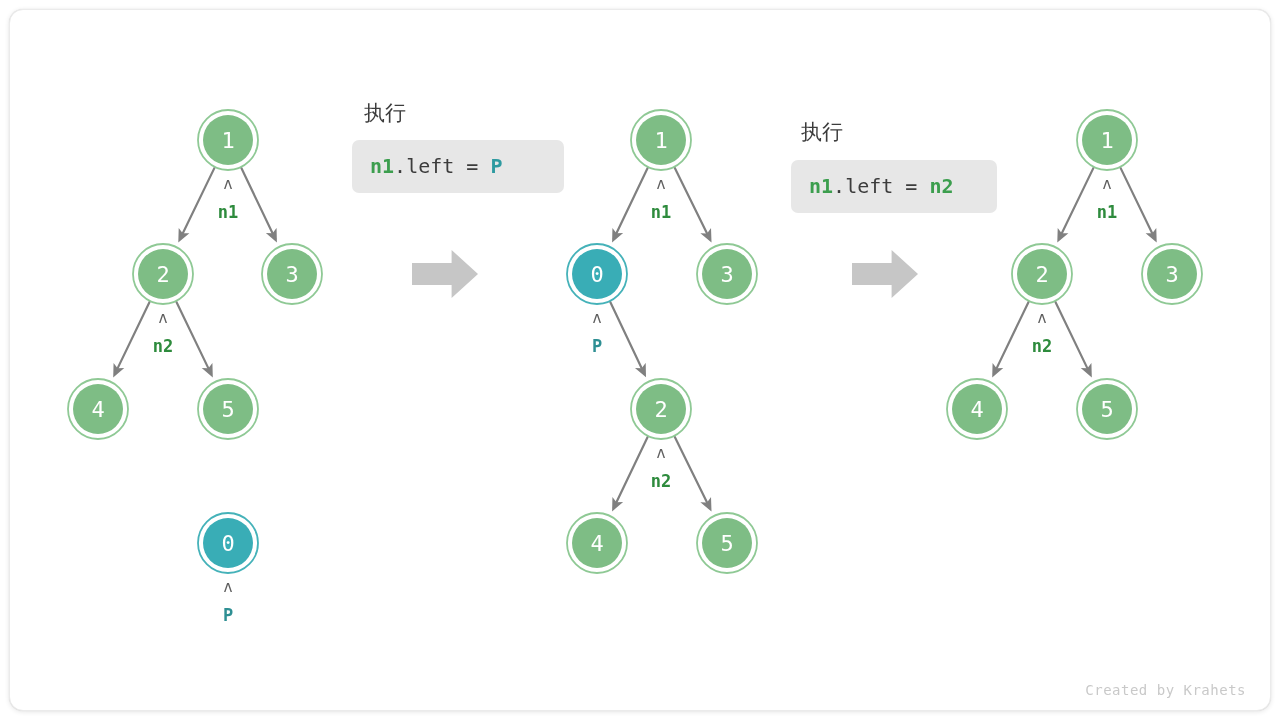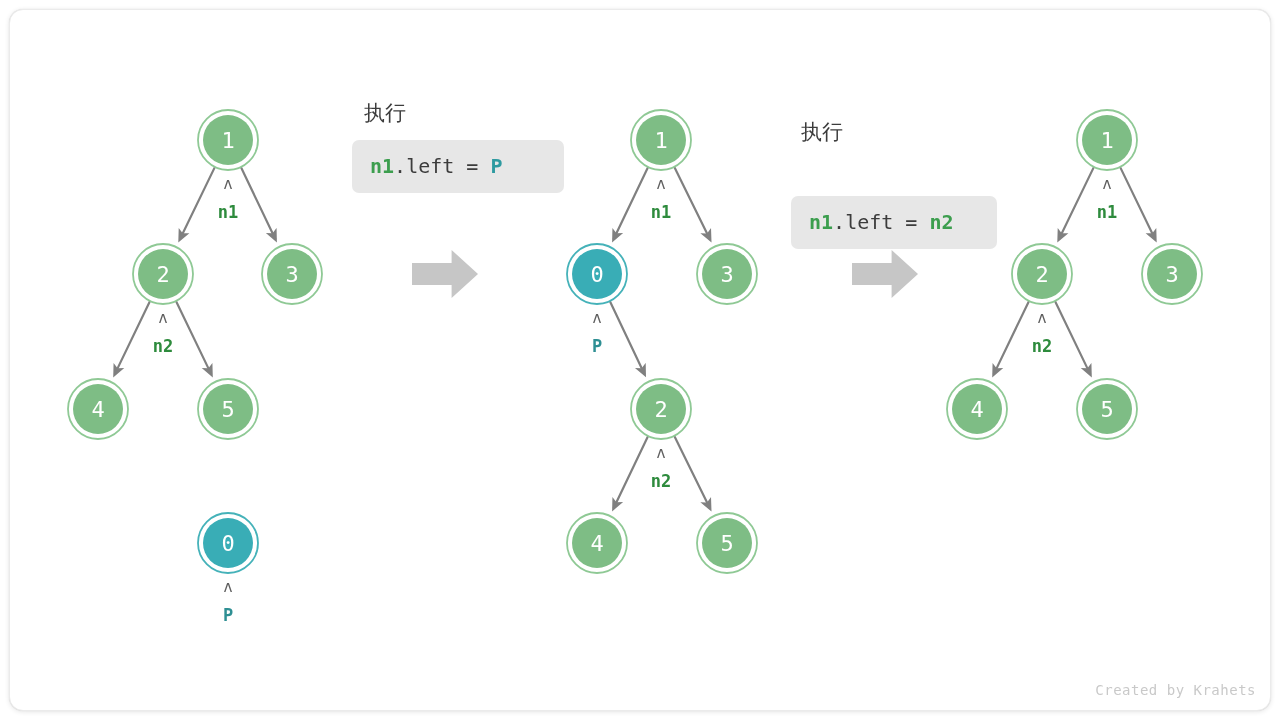--- a/index.html
+++ b/index.html
@@ -53,21 +53,21 @@
     color: #3c3c3c;
     white-space: pre;
     box-sizing: border-box;
   }
   .code-line { white-space: pre; }
   .tok-var { color: #3c9e4e; font-weight: bold; }
   .tok-p   { color: #2e9aa0; font-weight: bold; }
   .tok-plain { color: #3c3c3c; }
   .footer {
     position: absolute;
-    right: 24px;
+    right: 34px;
     bottom: 22px;
     font-family: "DejaVu Sans Mono", monospace;
     font-size: 14px;
     color: #c9c9c9;
     letter-spacing: 0.5px;
   }
 </style>
 </head>
 <body>
 
@@ -219,17 +219,17 @@
     <g id="svg-arrows">
         <polygon points="412,262.96 451.6,262.96 451.6,250 478,274 451.6,298 451.6,285.04 412,285.04" fill="#c6c6c6"></polygon>
         <polygon points="852,262.96 891.6,262.96 891.6,250 918,274 891.6,298 891.6,285.04 852,285.04" fill="#c6c6c6"></polygon>
       </g>
   </svg>
 
   <div id="overlays">
       <div class="exec-label" style="left: 364px; top: 99px;">执行</div>
       <div class="code-box" style="left: 352px; top: 140px; width: 212px;"><div class="code-line"><span class="tok-var">n1</span><span class="tok-plain">.left = </span><span class="tok-p">P</span></div></div>
       <div class="exec-label" style="left: 801px; top: 118px;">执行</div>
-      <div class="code-box" style="left: 791px; top: 160px; width: 206px; margin-top: 36px;"><div class="code-line"><span class="tok-var">n1</span><span class="tok-plain">.left = </span><span class="tok-var">n2</span></div></div>
+      <div class="code-box" style="left: 791px; top: 160px; width: 206px;"><div class="code-line"><span class="tok-var">n1</span><span class="tok-plain">.left = </span><span class="tok-var">n2</span></div></div>
     </div>
 
   <div class="footer">Created by Krahets</div>
 </div>
 
 </body></html>

